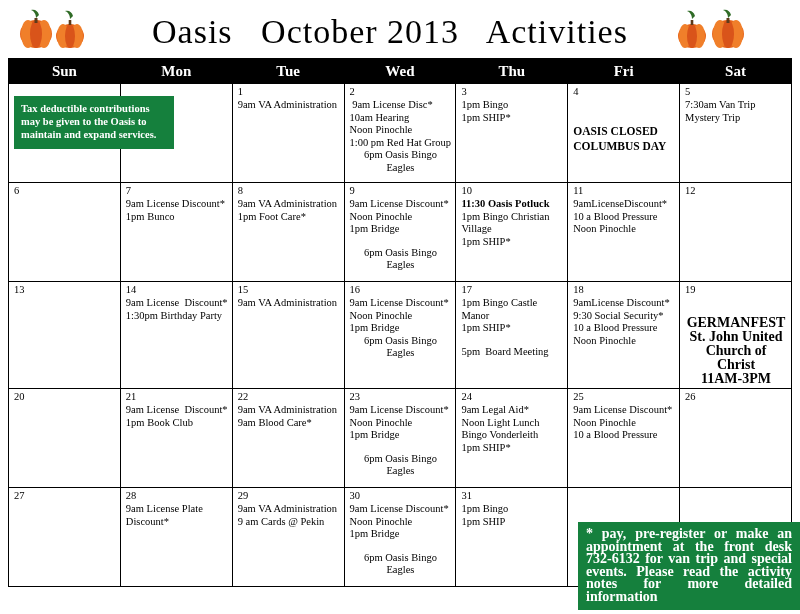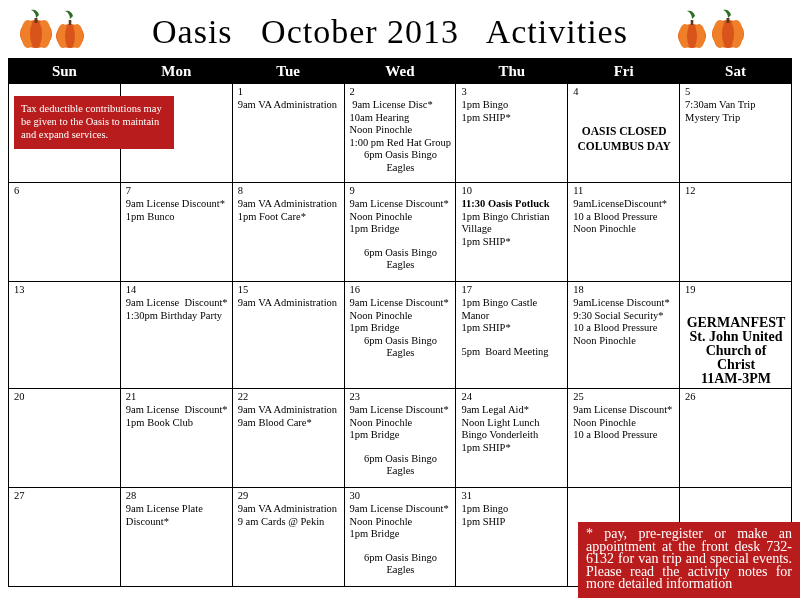--- a/index.html
+++ b/index.html
@@ -86,40 +86,41 @@
   .ev {
     display: block;
     white-space: pre-wrap;
   }
   .ev.center { text-align: center; }
   .ev.bold { font-weight: bold; }
   .spacer { display: block; height: 11px; }
 
   
   .closed {
-    text-align: center;
+    text-align: left;
     font-weight: bold;
     font-size: 11.5px;
     line-height: 15px;
     margin-top: 26px;
   }
   .fest {
     text-align: center;
     font-weight: bold;
     font-size: 14px;
     line-height: 14px;
     margin-top: 20px;
   }
 
   
   .noteblock {
     position: absolute;
-    background: #b91c1c;
+    background: #15803d;
     color: #fff;
     font-family: "Liberation Serif", serif;
+    font-weight: bold;
   }
   #note-top {
     left: 14px;
     top: 96px;
     width: 146px;
     padding: 6px 7px 8px 7px;
     font-size: 10.5px;
     line-height: 13px;
   }
   #note-bottom {

